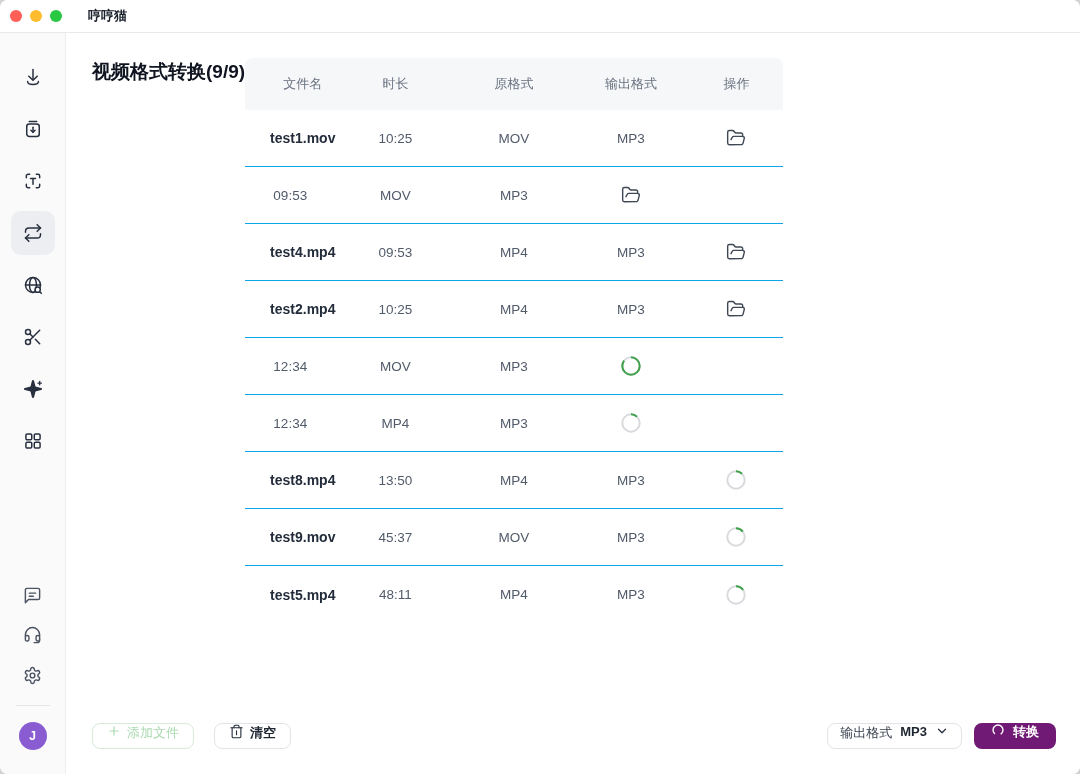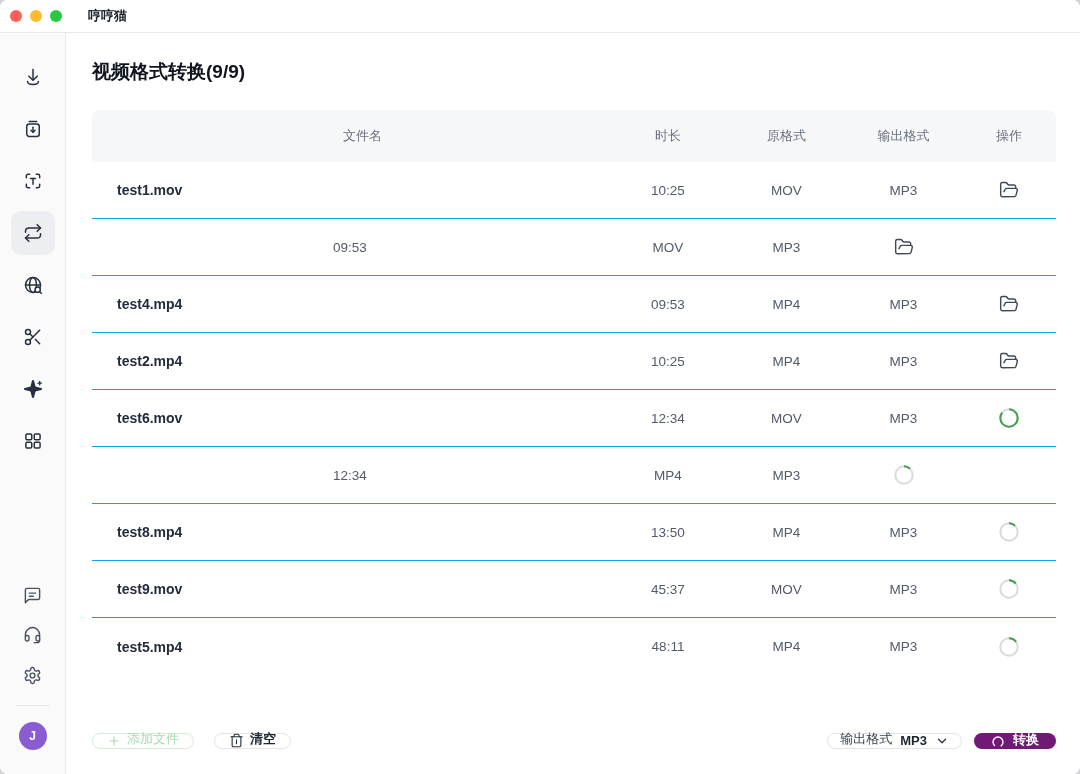--- a/index.html
+++ b/index.html
@@ -55,21 +55,21 @@
   .side-divider { width: 34px; height: 1px; background: #e5e6e9; margin: 8px 0 16px; flex: 0 0 1px; }
   .avatar {
     width: 28px; height: 28px; border-radius: 50%;
     background: var(--avatar-purple); color: #fff;
     font-size: 12px; font-weight: 700;
     display: flex; align-items: center; justify-content: center;
     cursor: pointer; flex: 0 0 28px;
   }
 
   
-  .main { flex: 1; position: relative; padding: 0 24px 0 26px; display: flex; flex-direction: column; background: #fff; }
+  .main { flex: 1; position: relative; padding: 0 24px 0 26px; display: flex; flex-direction: row; background: #fff; }
   h1 { margin-top: 26px; font-size: 19px; font-weight: 700; color: #0f1420; }
 
   .table { margin-top: 25px; }
   .thead, .trow {
     display: grid;
     grid-template-columns: 1fr 120px 117px 117px 94px;
     align-items: center;
   }
   .thead {
     height: 52px;
@@ -91,22 +91,22 @@
   .folder-btn { background: none; border: none; padding: 0; display: flex; color: #3f4855; cursor: pointer; }
   .folder-btn svg { width: 20px; height: 20px; }
   .ring { width: 22px; height: 22px; display: block; }
 
   
   .footer {
     position: absolute; left: 26px; right: 24px; bottom: 25px;
     display: flex; align-items: center;
   }
   .btn {
-    height: 16px;
-    display: inline-flex; align-items: flex-end; gap: 6px;
+    height: 26px;
+    display: inline-flex; align-items: flex-start; gap: 6px;
     border-radius: 8px; border: 1px solid #e2e4e8; background: #fff;
     font-size: 13px; padding: 0 14px; cursor: pointer;
     font-family: inherit; color: #1f2733;
   }
   .btn svg { width: 15px; height: 15px; }
   .btn-add { border-color: #d6ecd9; color: #a9d9af; }
   .btn-add svg { width: 14px; height: 14px; }
   .btn-clear { margin-left: 20px; font-weight: 700; }
   .btn-clear svg { color: #272f3d; }
   .right-group { margin-left: auto; display: flex; align-items: center; gap: 12px; }
@@ -286,21 +286,20 @@
               <span class="cell">MP3</span>
               <span class="cell cell-action">
                 <button class="folder-btn">
                   <svg viewBox="0 0 24 24" fill="none" stroke="currentColor" stroke-width="1.7" stroke-linecap="round" stroke-linejoin="round">
                     <path d="m6 14 1.5-2.9A2 2 0 0 1 9.24 10H20a2 2 0 0 1 1.94 2.5l-1.54 6a2 2 0 0 1-1.95 1.5H4a2 2 0 0 1-2-2V5a2 2 0 0 1 2-2h3.9a2 2 0 0 1 1.69.9l.81 1.2a2 2 0 0 0 1.67.9H18a2 2 0 0 1 2 2v2"></path>
                   </svg>
                 </button>
               </span>
             </div>
             <div class="trow">
-              <span class="cell-name">test6.mov</span>
               <span class="cell">12:34</span>
               <span class="cell">MOV</span>
               <span class="cell">MP3</span>
               <span class="cell cell-action">
                 <svg class="ring" viewBox="0 0 24 24" fill="none">
                   <circle cx="12" cy="12" r="9.5" stroke="#d8dade" stroke-width="2.2"></circle>
                   <circle cx="12" cy="12" r="9.5" stroke="#3fa24a" stroke-width="2.2" stroke-dasharray="50.74 59.69" transform="rotate(-90 12 12)"></circle>
                 </svg>
               </span>
             </div>

